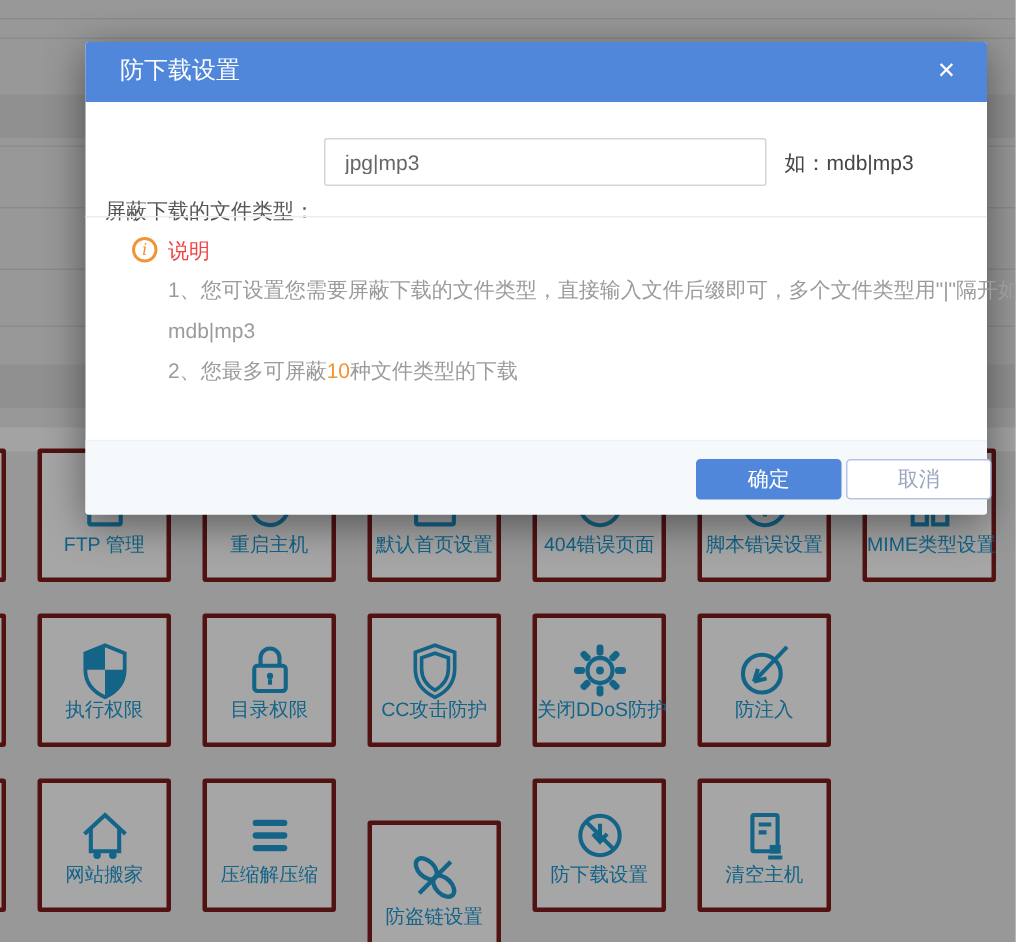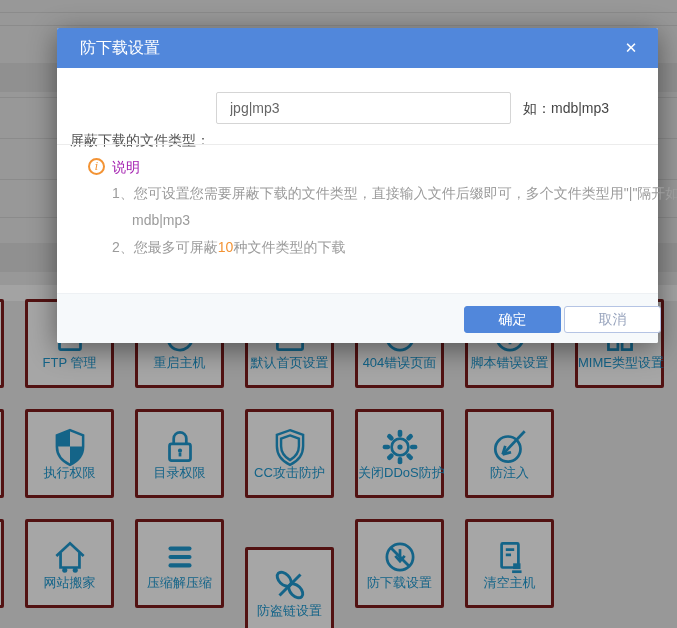--- a/index.html
+++ b/index.html
@@ -31,23 +31,23 @@
 
   .form-label{ position:absolute; left:0; top:64px; width:153px; text-align:right; line-height:32px; font-size:14px; color:#555;margin-top:32px; }
   .form-input{ position:absolute; left:159px; top:64px; width:295px; height:32px; border:1px solid #d5d5d5; border-radius:2px;
                padding:0 13px; font-size:14px; color:#666; font-family:"Liberation Sans","DejaVu Sans",sans-serif; outline:none; }
   .form-hint{ position:absolute; left:466px; top:64px; line-height:32px; font-size:14px; color:#454545; }
 
   .divider{ position:absolute; left:0; top:116px; width:100%; height:1px; background:#ececec; }
 
   .notice-icon{ position:absolute; left:31px; top:130px; width:17px; height:17px; border:2px solid #f39334; border-radius:50%;
                 color:#f39334; font-family:"DejaVu Serif",serif; font-style:italic; font-size:11px; line-height:13px; text-align:center; }
-  .notice-head{ position:absolute; left:55px; top:131px; font-size:14px; color:#a21caf; }
+  .notice-head{ position:absolute; left:55px; top:131px; font-size:14px; color:#ef4444; }
   .notice-line{ position:absolute; left:55px; font-size:14px; color:#9b9b9b; white-space:nowrap; }
-  .nl1{ top:157px; } .nl2{ top:184px;margin-left:20px; } .nl3{ top:211px; }
+  .nl1{ top:157px; } .nl2{ top:184px; } .nl3{ top:211px; }
   .hl{ color:#f39334; }
 
   .modal-footer{ position:absolute; left:0; top:265px; width:100%; height:50px; background:#f6f9fb; border-top:1px solid #eef1f4; border-radius:0 0 2px 2px; }
   .btn{ position:absolute; top:12px; width:97px; height:27px; border-radius:3px; font-size:14px; text-align:center; line-height:25px; cursor:pointer; }
   .btn-ok{ left:407px; background:#5187db; border:1px solid #5187db; color:#fff; }
   .btn-cancel{ left:507px; background:#fff; border:1px solid #b5c4e4; color:#98a4bd; }
 </style>
 </head>
 <body>
 

